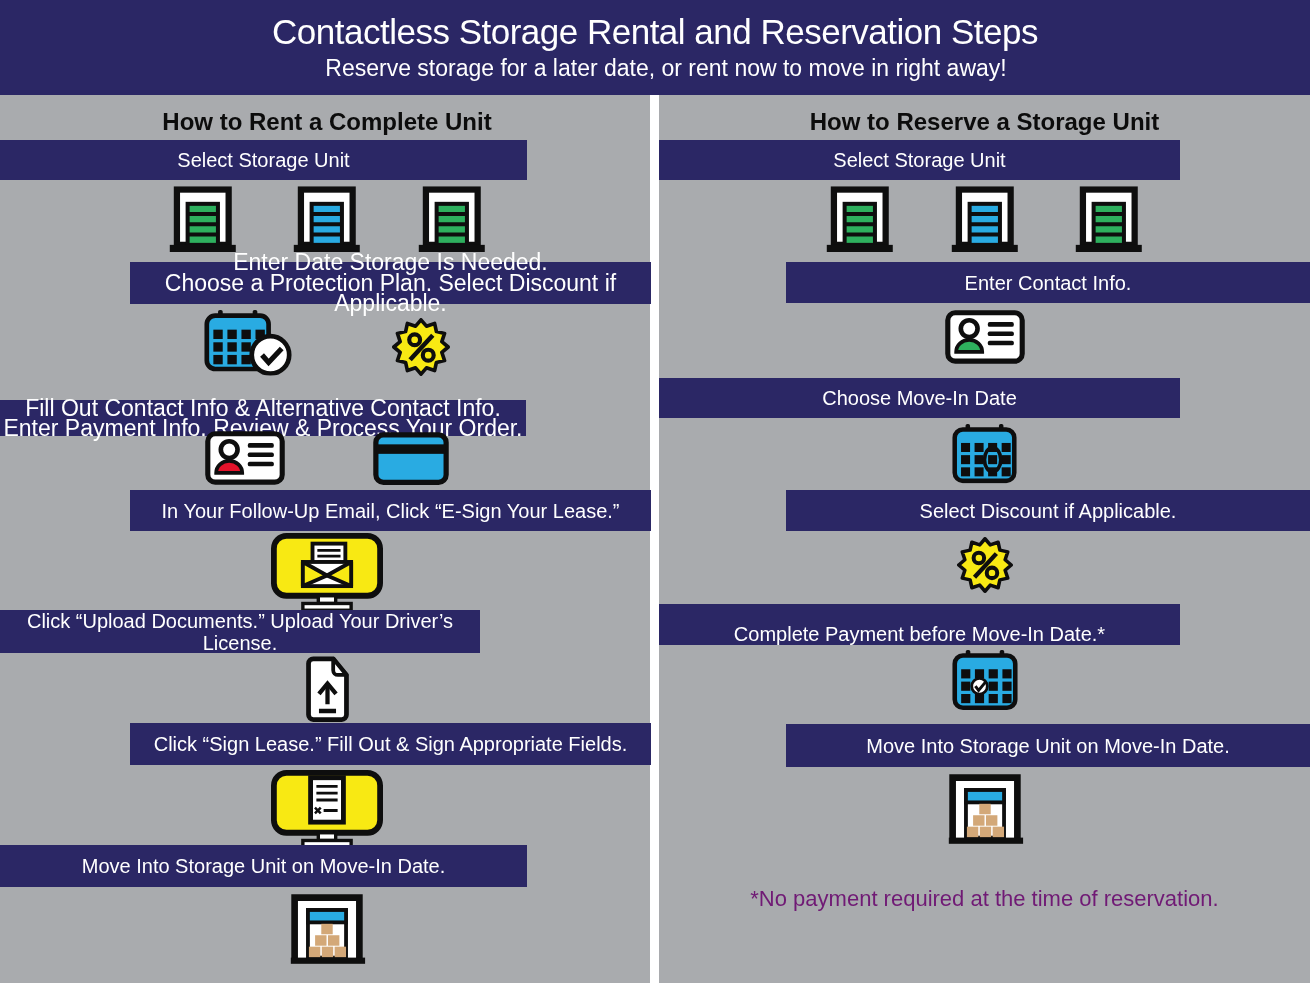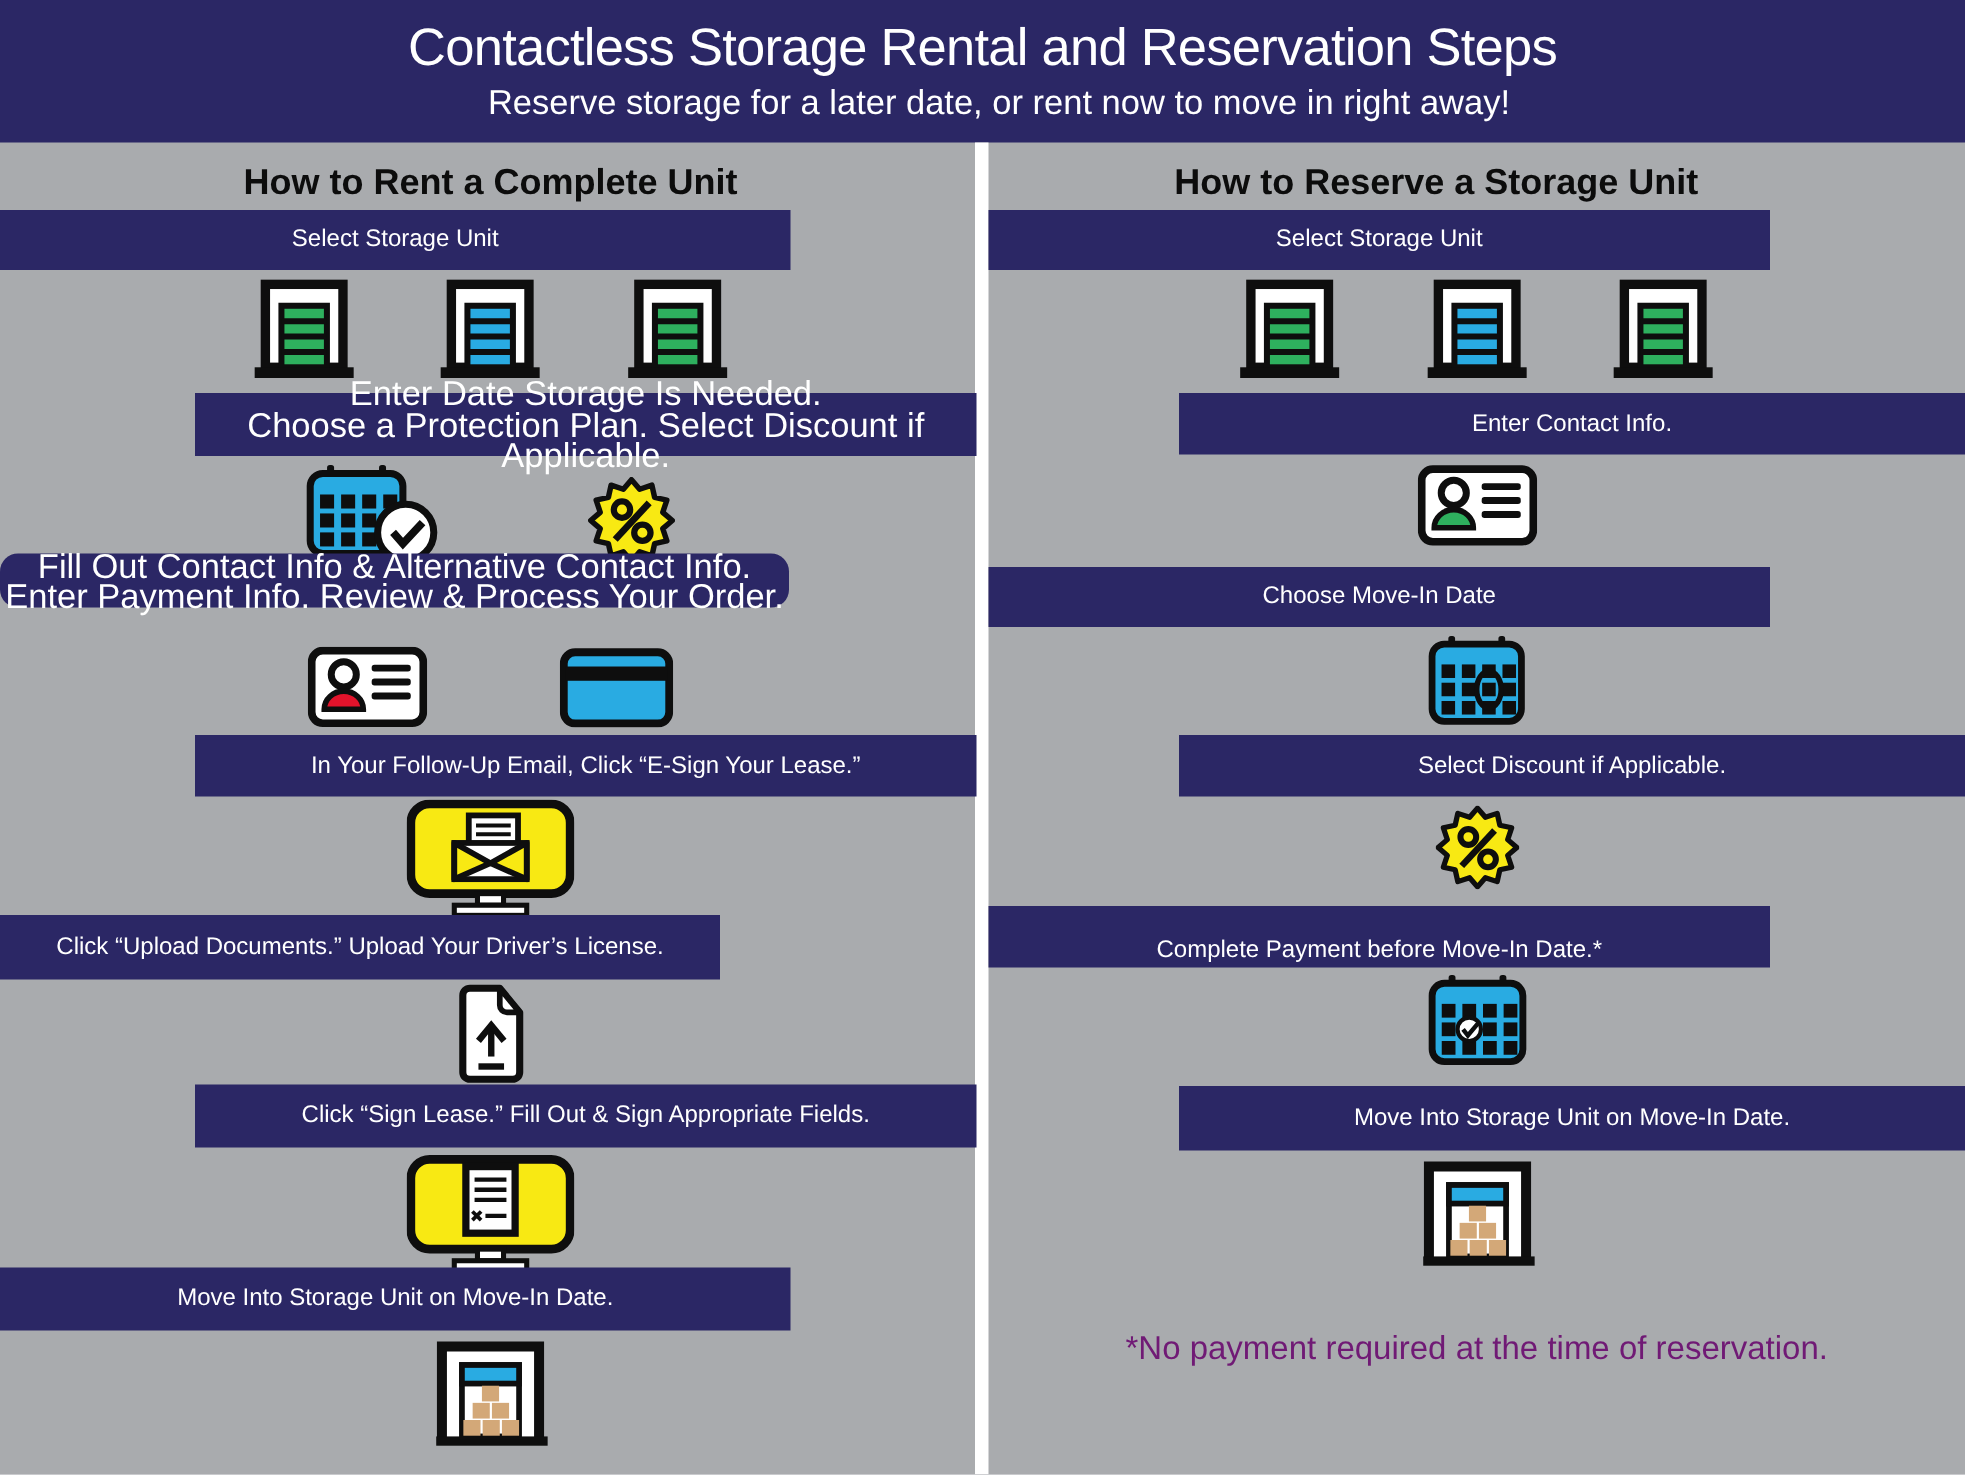--- a/index.html
+++ b/index.html
@@ -14,21 +14,21 @@
   .hdr .title{font-size:35px;font-weight:400;letter-spacing:-0.5px;line-height:38px;}
   .hdr .subtitle{font-size:23px;font-weight:400;margin-top:4px;margin-left:22px;}
   .divider{position:absolute;left:650px;top:95px;width:9px;height:888px;background:#ffffff;}
   .colhead{
     position:absolute;top:104px;height:36px;display:flex;align-items:center;justify-content:center;
     font-size:24px;font-weight:800;color:#0c0c0c;
   }
   .banner{
     position:absolute;background:#2b2765;color:#ffffff;
     display:flex;flex-direction:column;align-items:center;justify-content:center;
-    text-align:center;font-size:16px;line-height:22px;
+    text-align:center;font-size:20px;line-height:22px;
   }
   .banner.two{font-size:23px;line-height:20.5px;}
   .icrow{position:absolute;display:flex;align-items:center;justify-content:center;}
   .note{
     position:absolute;display:flex;align-items:center;justify-content:center;
     font-size:22px;color:#701a75;
   }
   svg.ic{display:block;}
   .green{color:#2eb05e;}
   .blue{color:#29abe2;}
@@ -219,21 +219,21 @@
 
   <div class="icrow" style="left:0;top:310px;width:654px;gap:100px;">
     <svg class="ic" width="88" viewBox="0 0 94 70">
         <use href="#sym-cal-check"></use>
       </svg>
     <svg class="ic" width="58" style="margin-top:8px;" viewBox="0 0 64 64">
         <use href="#sym-percent"></use>
       </svg>
   </div>
 
-  <div class="banner two" style="left:0;top:369px;width:526px;height:36px;border-radius:12px;">
+  <div class="banner two" style="left:0;top:400px;width:526px;height:36px;">
     <span>Fill Out Contact Info &amp; Alternative Contact Info.</span>
     <span>Enter Payment Info. Review &amp; Process Your Order.</span>
   </div>
 
   <div class="icrow" style="left:0;top:430px;width:654px;gap:88px;">
     <svg class="ic red" width="80" viewBox="0 0 86 58">
         <use href="#sym-idcard"></use>
       </svg>
     <svg class="ic" width="76" style="margin-top:2px;" viewBox="0 0 80 56">
         <use href="#sym-ccard"></use>
@@ -273,21 +273,21 @@
   <div class="banner" style="left:0;top:845px;width:527px;height:42px;">
     <span>Move Into Storage Unit on Move-In Date.</span>
   </div>
 
   <div class="icrow" style="left:0;top:890px;width:654px;">
     <svg class="ic" width="80" viewBox="0 0 84 78">
         <use href="#sym-boxes"></use>
       </svg>
   </div>
 
-  <div class="colhead" style="left:632px;width:651px;">How to Reserve a Storage Unit</div>
+  <div class="colhead" style="left:659px;width:651px;">How to Reserve a Storage Unit</div>
 
   <div class="banner" style="left:659px;top:140px;width:521px;height:40px;">
     <span>Select Storage Unit</span>
   </div>
 
   <div class="icrow" style="left:659px;top:186px;width:651px;gap:55px;">
     <svg class="ic green" height="66" viewBox="0 0 78 74">
         <use href="#sym-unit"></use>
       </svg>
     <svg class="ic blue" height="66" viewBox="0 0 78 74">

